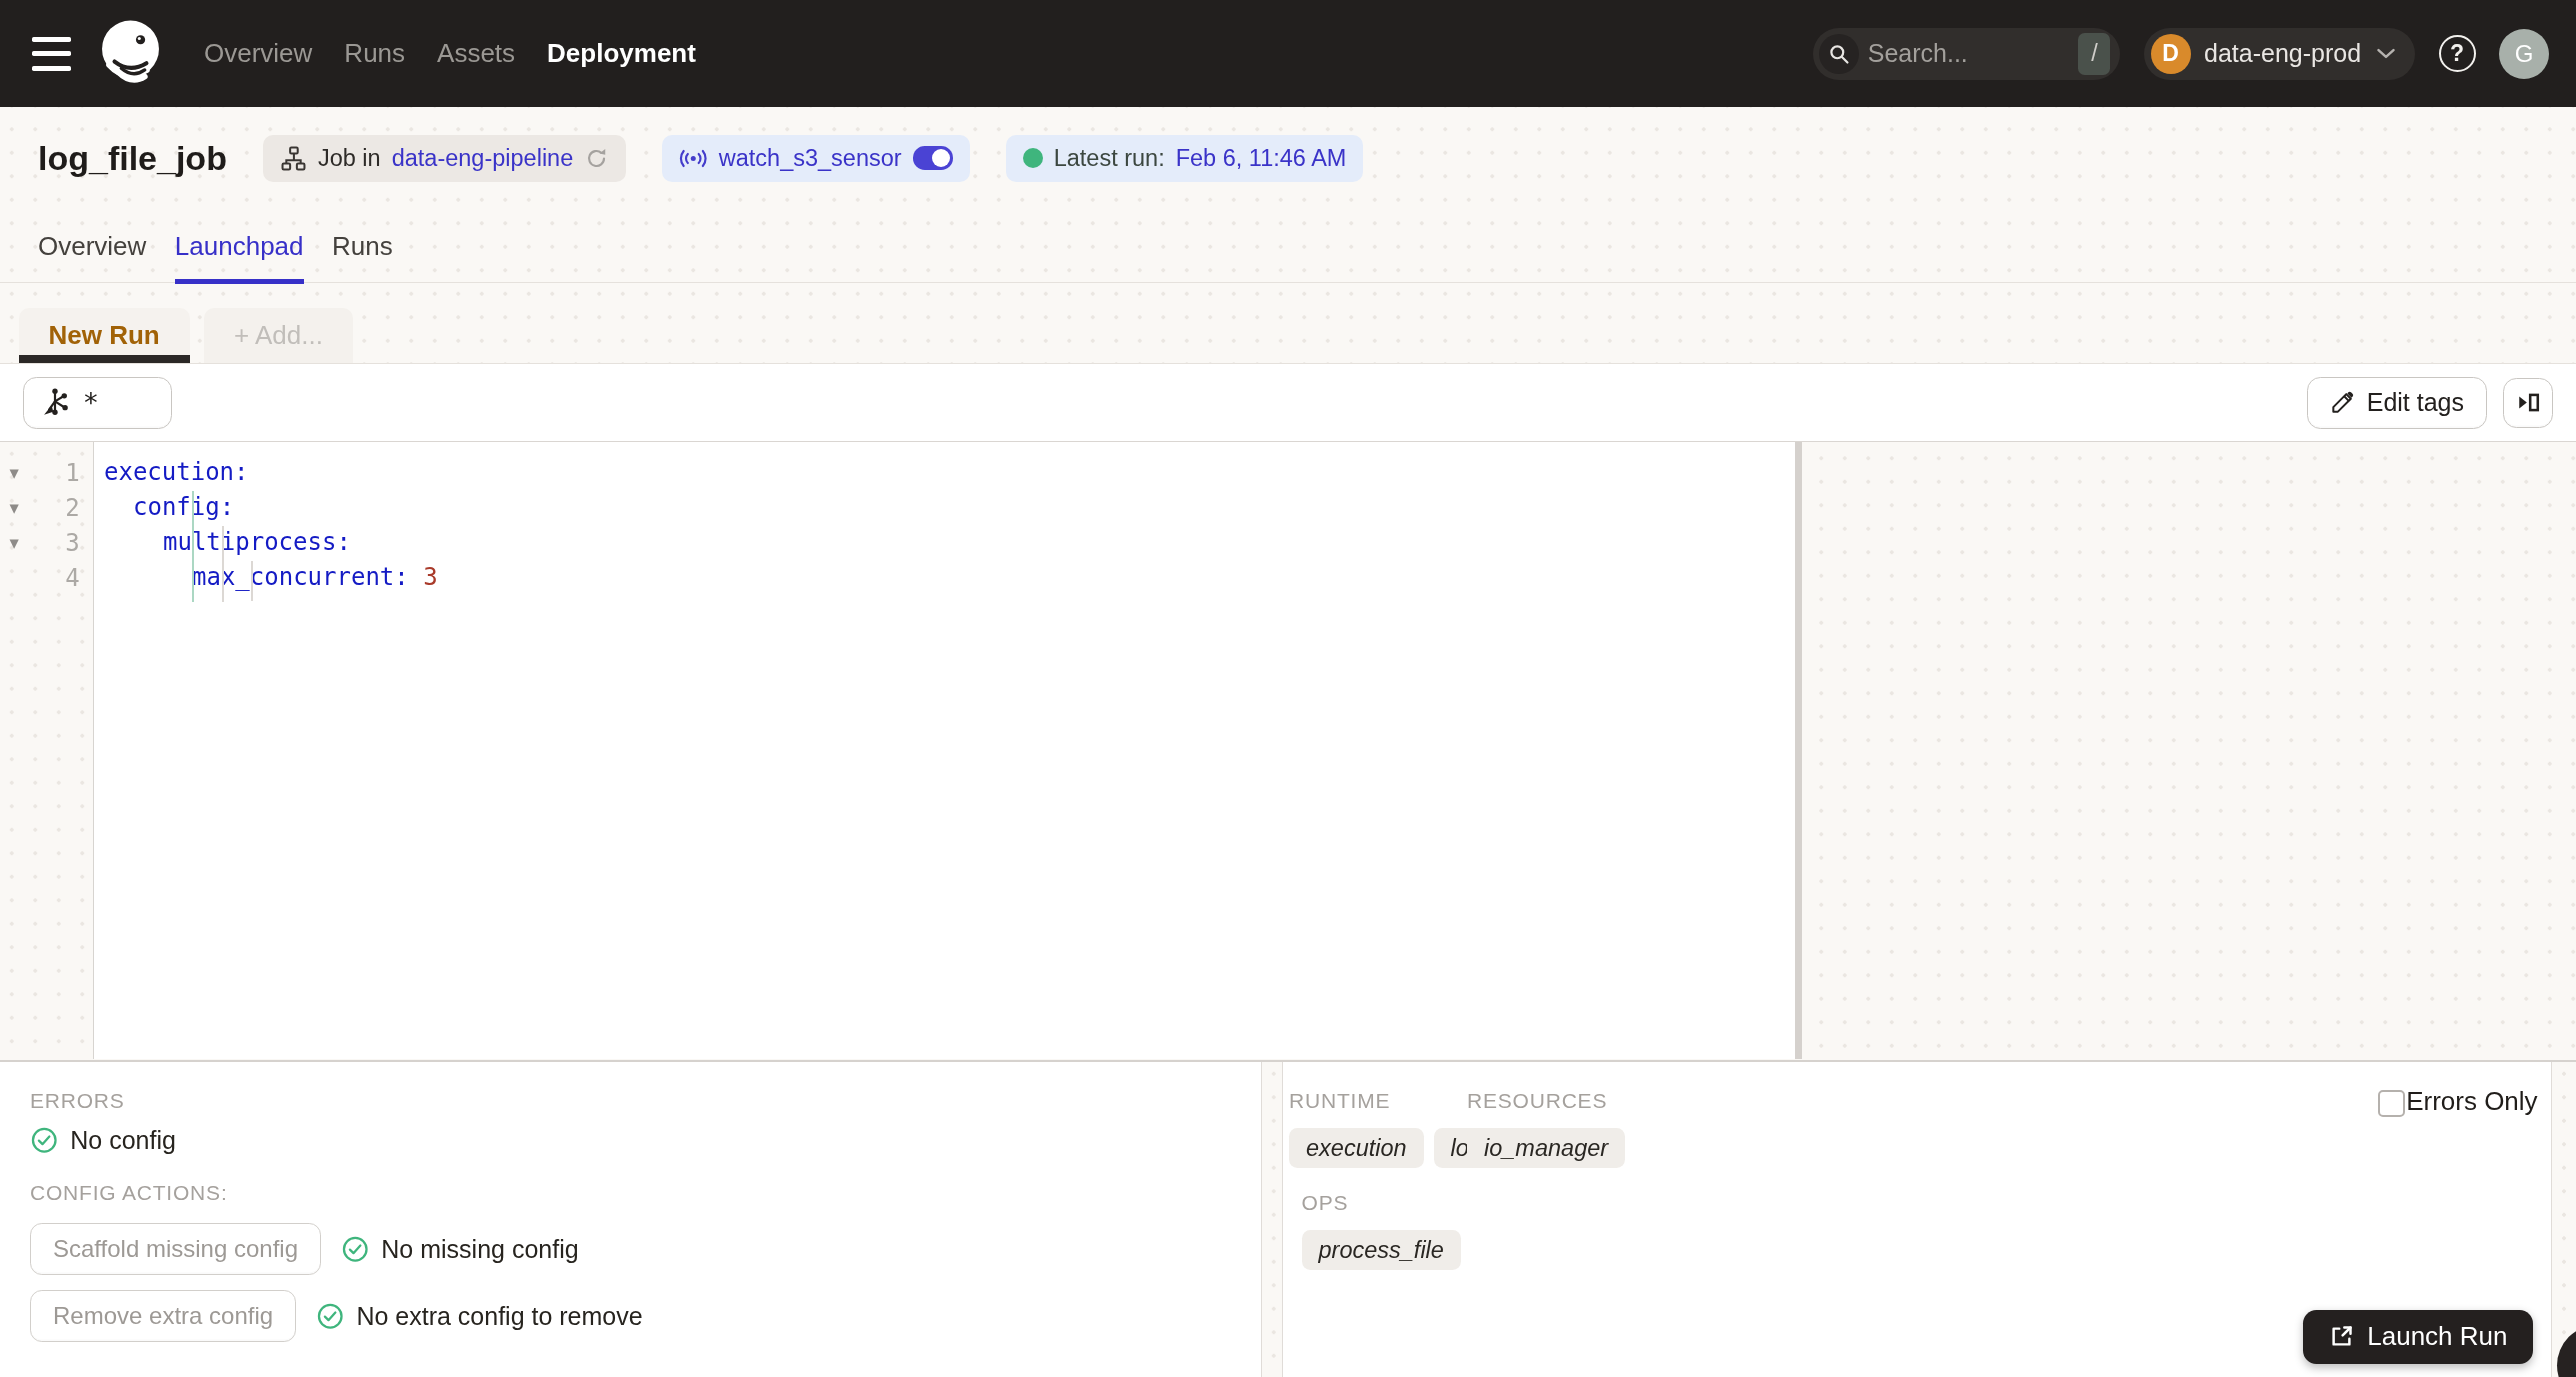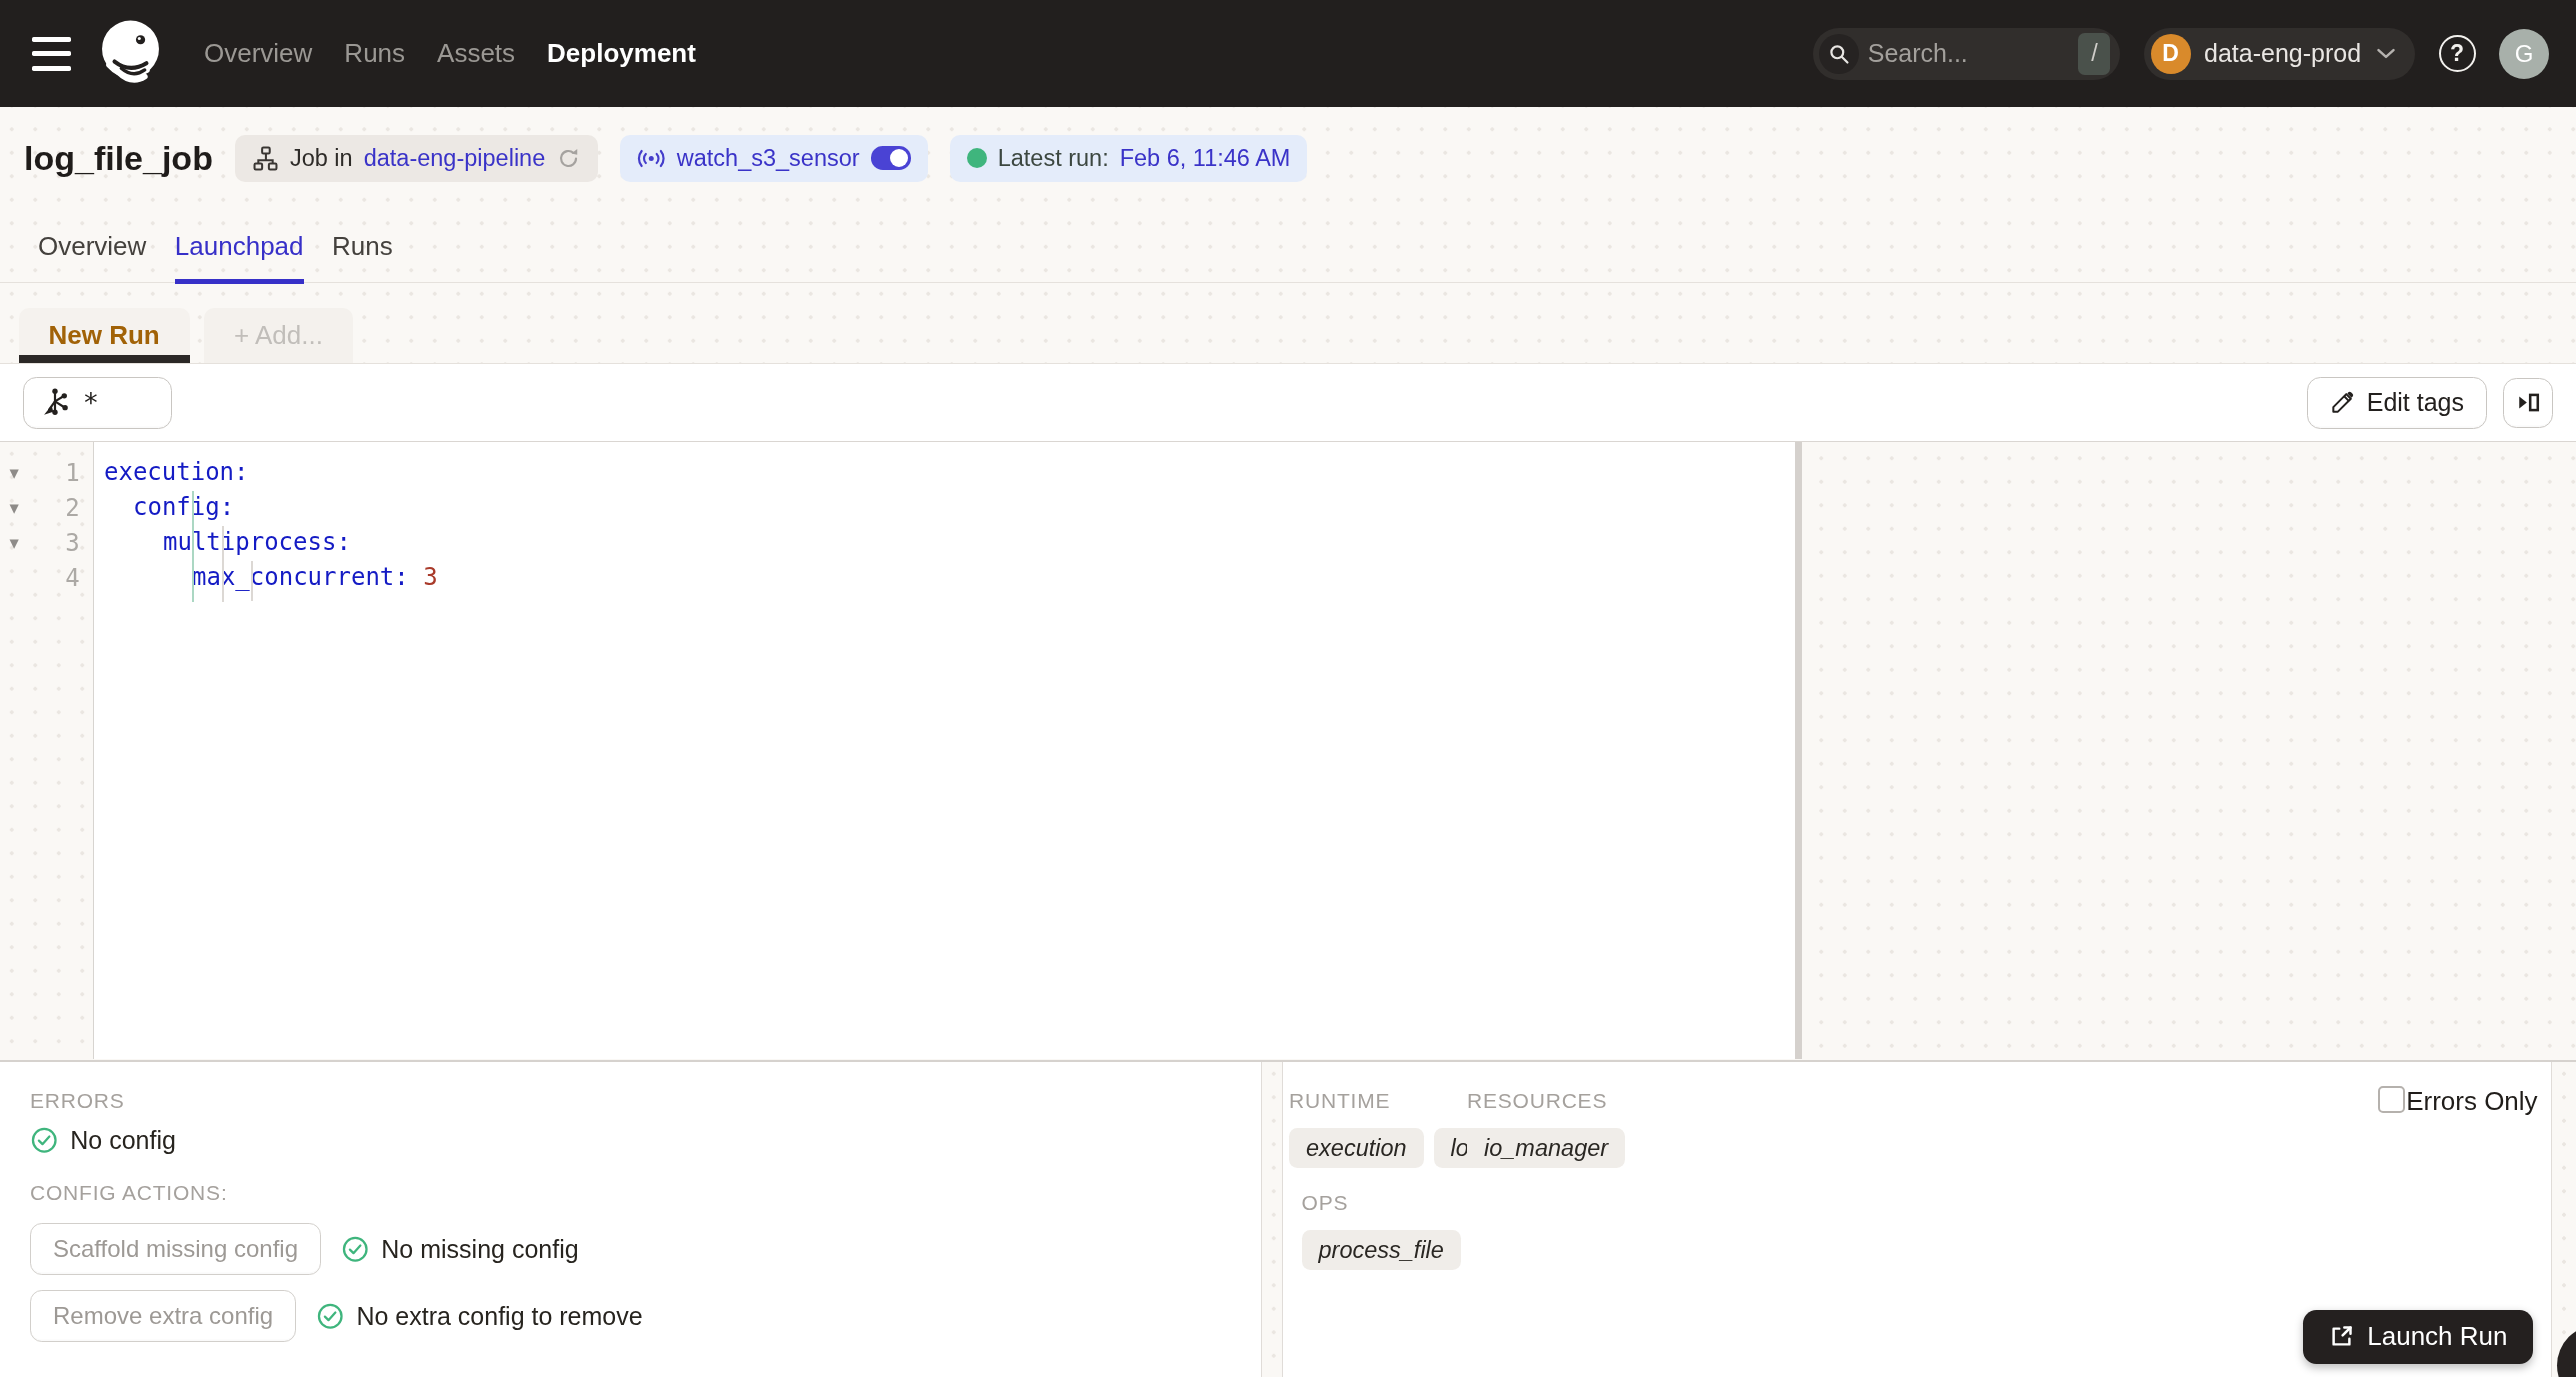--- a/index.html
+++ b/index.html
@@ -28,21 +28,21 @@
   .searchbox input { flex:1; background:transparent; border:none; outline:none; color:#D8D5D2; font-size:25px; padding:0 8.4px; font-family:"Liberation Sans",sans-serif; min-width:0; }
   .searchbox input::placeholder { color:#A3A09C; }
   .slash-badge { width:32px; height:42px; background:#4A514B; border-radius:6.7px; color:#CFCDC9; font-size:23.5px; display:flex; align-items:center; justify-content:center; flex:0 0 auto; }
   .org-pill { height:52px; background:#312E2C; border-radius:26px; display:flex; align-items:center; gap:13.4px; padding:0 18.5px 0 6.7px; cursor:pointer; }
   .org-circle { width:40px; height:40px; border-radius:50%; background:#D98A2B; color:#FFFFFF; font-size:23px; font-weight:700; display:flex; align-items:center; justify-content:center; }
   .org-name { color:#E9E6E3; font-size:25px; }
   .help-btn { width:37px; height:37px; border-radius:50%; border:2.5px solid #F2F0ED; color:#F2F0ED; font-size:23px; font-weight:700; display:flex; align-items:center; justify-content:center; cursor:pointer; }
   .avatar { width:50px; height:50px; border-radius:50%; background:#A8B0AA; color:#FFFFFF; font-size:24px; display:flex; align-items:center; justify-content:center; cursor:pointer; }
 
   
-  .title-row { top:107px; height:102px; display:flex; align-items:center; padding:0 24px; gap:22px; }
+  .title-row { top:107px; height:102px; display:flex; align-items:center; padding:0 38px; gap:36px; }
   .page-title { font-size:34px; font-weight:700; color:#1F1C1A; }
   .pill { height:47px; border-radius:10px; display:flex; align-items:center; gap:11px; padding:0 17px; font-size:23.5px; }
   .pill.gray { background:#ECE8E4; color:#2E2B28; }
   .pill.blue { background:#E4ECFA; color:#3C4740; }
   .pill a { text-decoration:none; color:#3A33C8; cursor:pointer; }
   .sensor-link { color:#443DCB; }
   .toggle { width:40px; height:23.5px; border-radius:11.8px; background:#4A43D4; position:relative; cursor:pointer; flex:0 0 auto; }
   .toggle .knob { position:absolute; top:2.5px; right:2.5px; width:18.5px; height:18.5px; border-radius:50%; background:#FFFFFF; }
   .status-dot { width:20px; height:20px; border-radius:50%; background:#3FB57D; flex:0 0 auto; }
 
@@ -100,21 +100,21 @@
   .btn.action { padding:0 22px; font-size:24px; border-radius:11.8px; height:52px; }
 
   .mid-divider { width:22px; border-left:1.7px solid #E0DCD8; border-right:1.7px solid #E0DCD8; flex:0 0 auto; cursor:col-resize; }
   .preview-panel { flex:1; background:#FFFFFF; position:relative; }
   .pv-col { position:absolute; top:27px; }
   .pv-col.c1 { left:6px; }
   .pv-col.c2 { left:184px; }
   .pv-ops { position:absolute; left:18.5px; top:129px; }
   .tag-row { display:flex; gap:10px; margin-top:15px;font-style:italic; }
   .tag { height:40px; background:#F0EDE9; border-radius:8.4px; display:flex; align-items:center; padding:0 17px; font-size:23.5px; color:#2A2723; cursor:pointer; }
-  .errors-only { position:absolute; top:23.5px; right:13.4px; display:flex; align-items:flex-start; gap:1px; font-size:26px; color:#201D1A; }
+  .errors-only { position:absolute; top:23.5px; right:13.4px; display:flex; align-items:flex-end; gap:1px; font-size:26px; color:#201D1A; }
   .checkbox { width:27px; height:27px; border:2.5px solid #B5B1AD; border-radius:5px; background:#FFFFFF; cursor:pointer; }
   .launch-btn { position:absolute; right:18.5px; bottom:13.4px; height:54px; background:#24201F; color:#FFFFFF; border:none; border-radius:13.4px; display:flex; align-items:center; gap:11.8px; padding:0 25px; font-size:26px; font-family:"Liberation Sans",sans-serif; cursor:pointer; box-shadow:0 3.4px 8.4px rgba(0,0,0,0.25); }
   .scroll-strip { width:25px; border-left:1.7px solid #E0DCD8; flex:0 0 auto; cursor:pointer; }
   .corner-arc { position:absolute; width:81px; height:81px; border-radius:50%; background:#262221; right:-62px; bottom:-28.5px; }
 
   svg { display:block; }
 </style>
 </head>
 <body>
 

